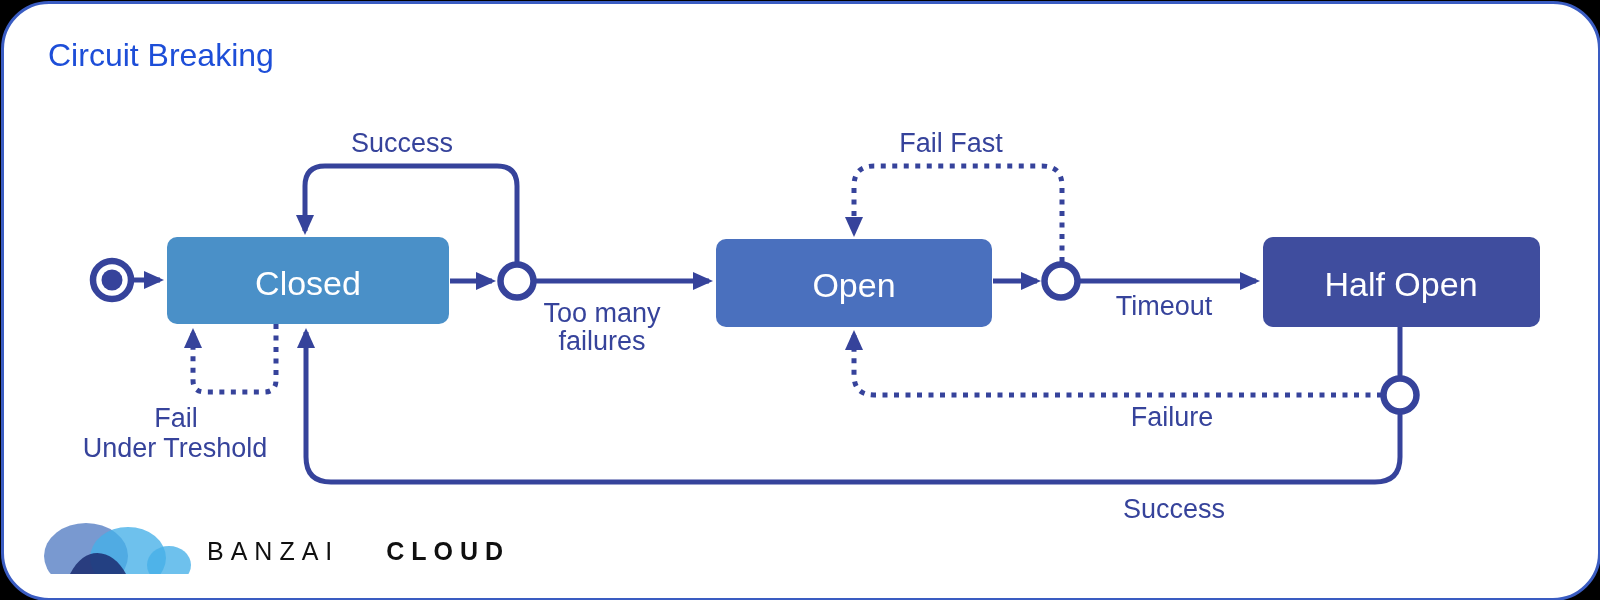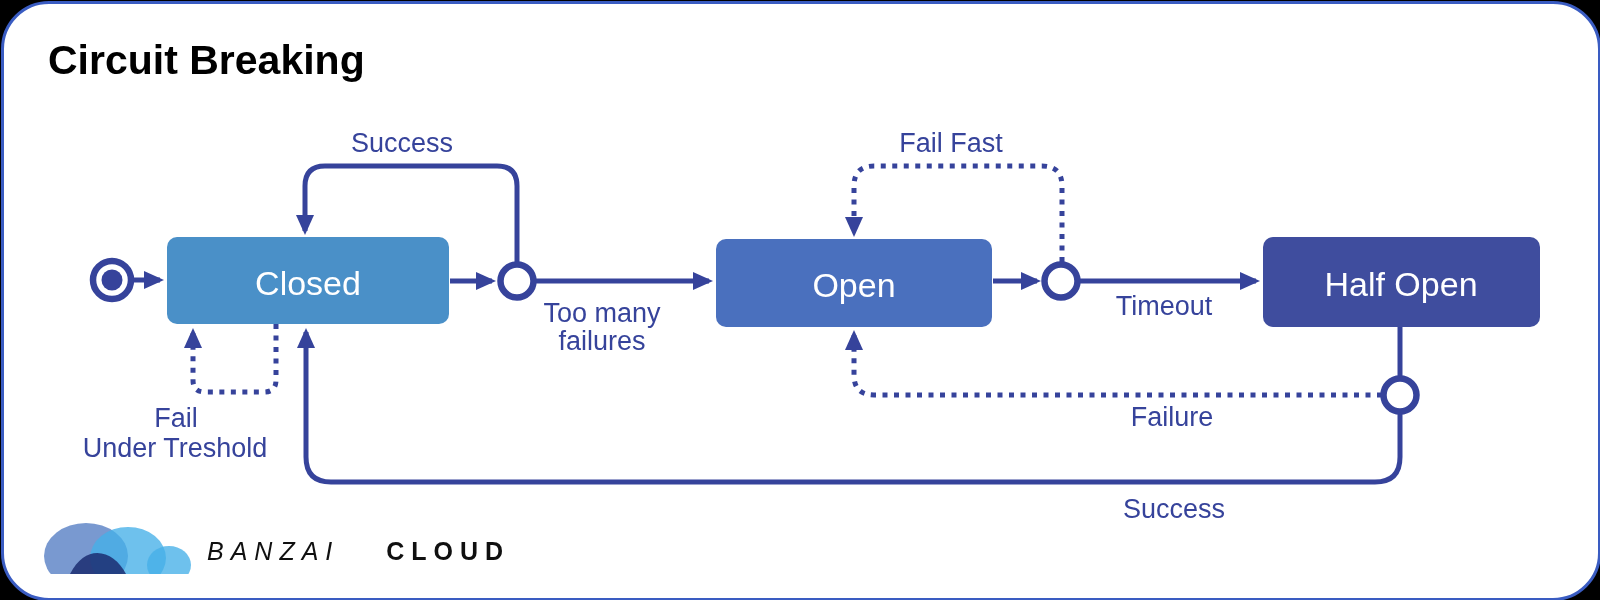--- a/index.html
+++ b/index.html
@@ -1,30 +1,30 @@
 <!DOCTYPE html>
 <html><head>
 <meta charset="utf-8">
 <style>
   html,body{margin:0;padding:0;background:#000;width:1600px;height:600px;overflow:hidden;
     font-family:"Liberation Sans", sans-serif;}
   .card{position:absolute;left:1px;top:1px;width:1594px;height:594px;
     background:#ffffff;border:3px solid #3a5cc2;border-radius:48px;overflow:hidden;}
-  .title{position:absolute;left:44px;top:33px;font-size:41px;font-weight:bold;
-    color:#000000;letter-spacing:0px;}
+  .title{position:absolute;left:44px;top:33px;font-size:32px;font-weight:normal;
+    color:#1d4ed8;letter-spacing:0px;}
   svg.diagram{position:absolute;left:0;top:0;width:1600px;height:600px;}
   svg.diagram text{font-family:"Liberation Sans", sans-serif;}
   .edge{stroke:#36439b;stroke-width:5;fill:none;}
   .edge.dotted{stroke-dasharray:5 6.5;}
   .junction{stroke:#36439b;stroke-width:6.5;fill:#ffffff;}
   .state-label{font-size:34px;fill:#ffffff;text-anchor:middle;}
   .edge-label{font-size:27px;fill:#36439b;text-anchor:middle;}
   .logo-text{position:absolute;left:203px;top:533px;font-size:25px;color:#101010;
     letter-spacing:7px;white-space:nowrap;}
-  .logo-text .light{font-weight:normal;font-style:italic;}
+  .logo-text .light{font-weight:normal;}
   .logo-text .bold{font-weight:bold;margin-left:47px;}
 </style>
 </head>
 <body>
 
 <div class="card">
   <div class="title">Circuit Breaking</div>
 
   <svg class="diagram" viewBox="0 0 1600 600" xmlns="http://www.w3.org/2000/svg">
     <defs>

